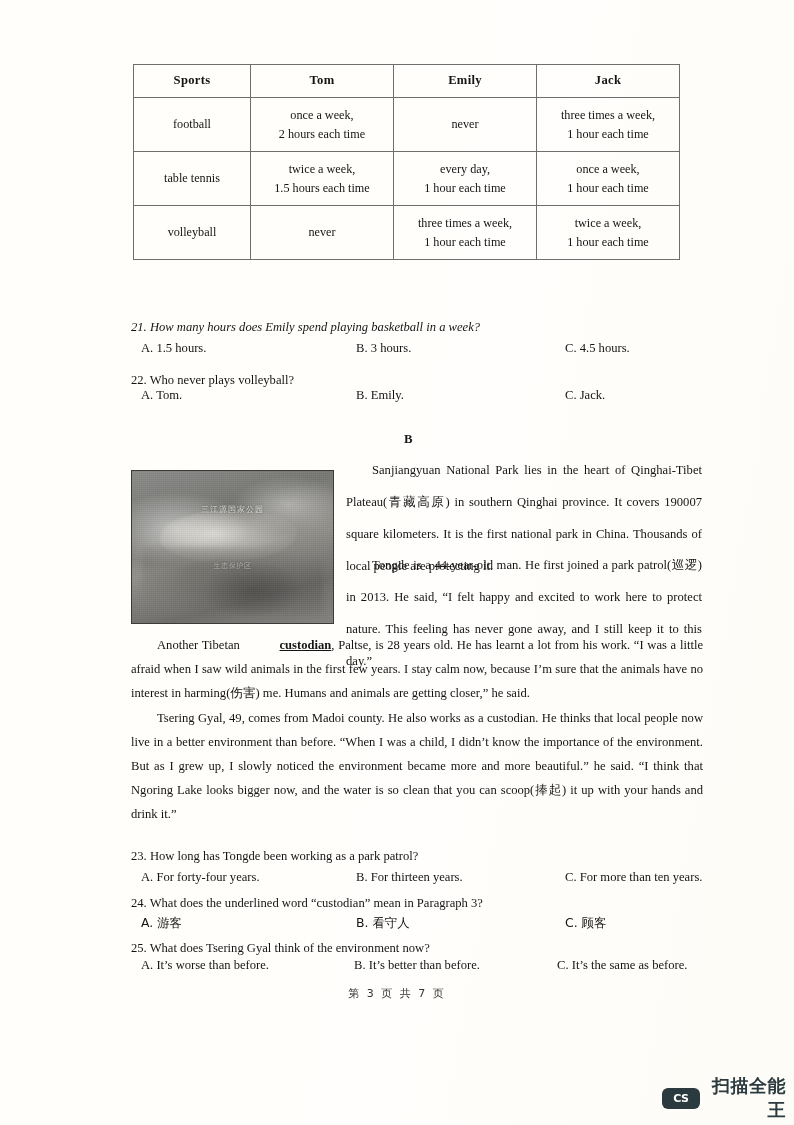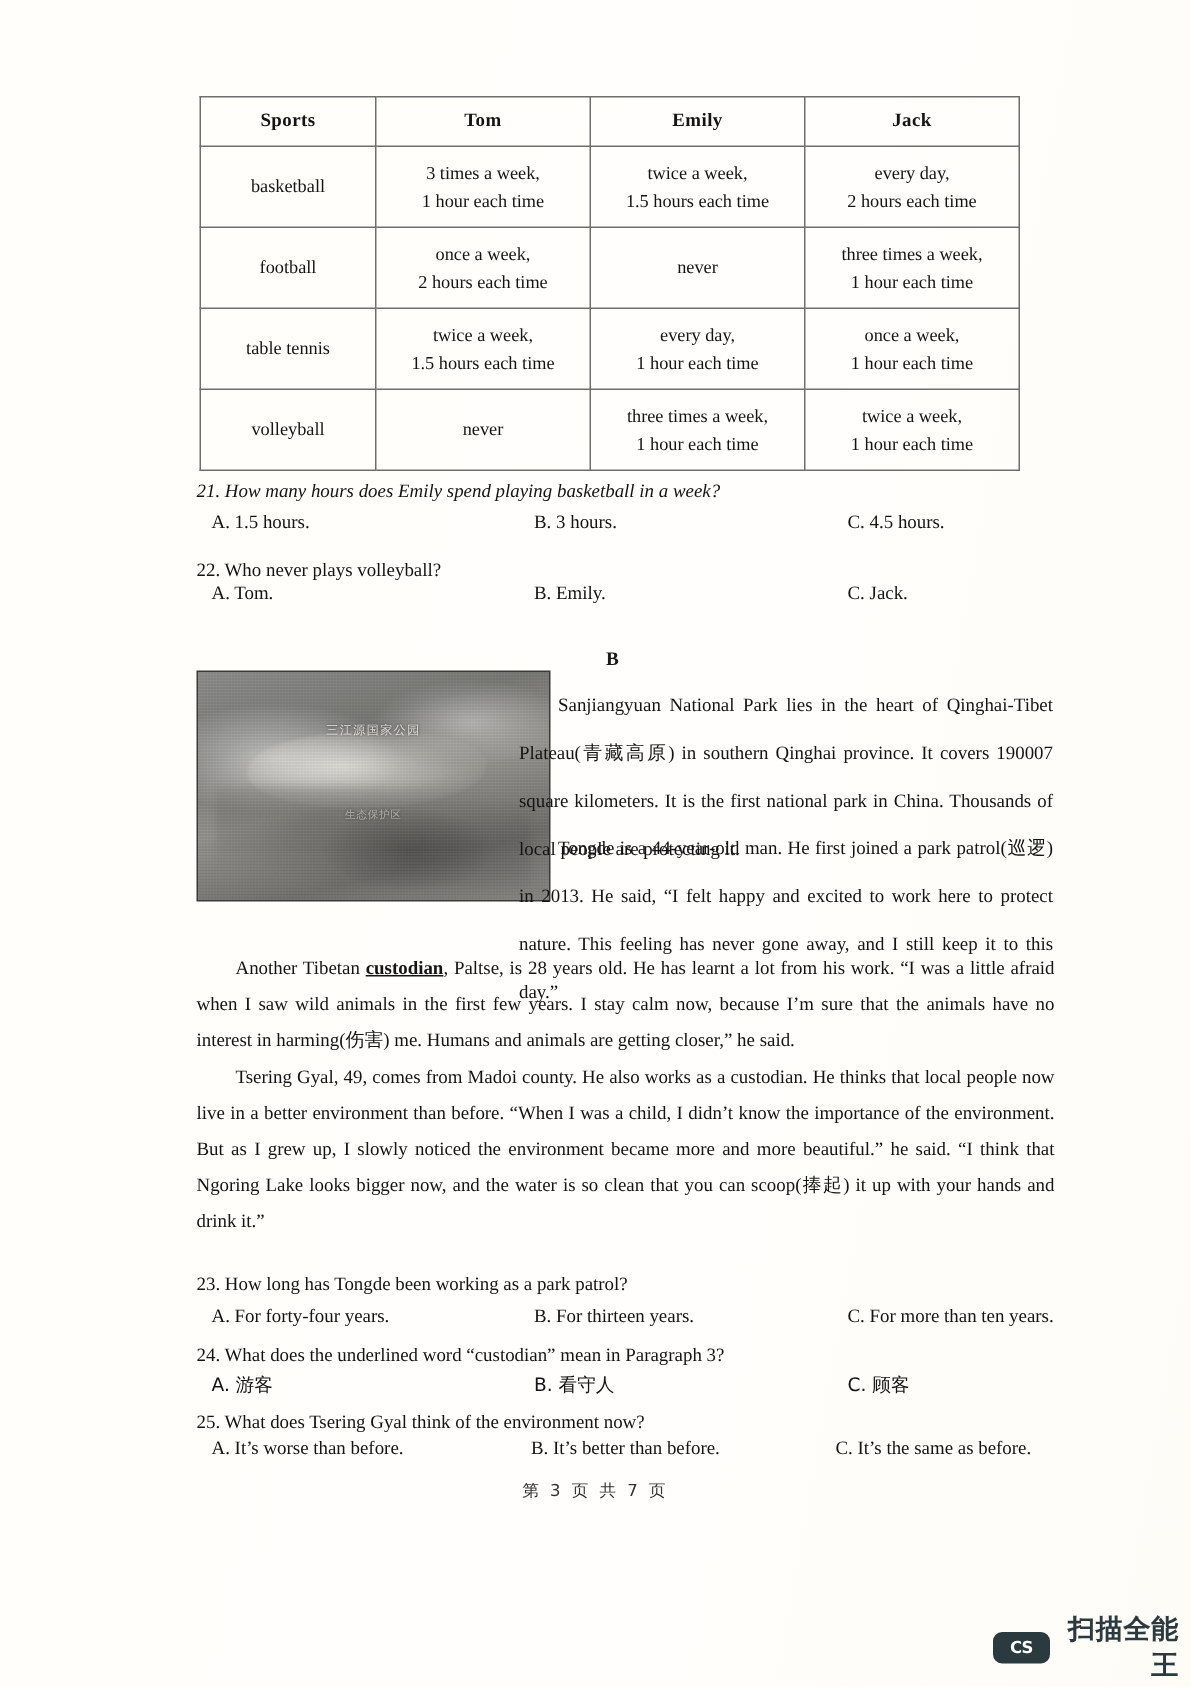--- a/index.html
+++ b/index.html
@@ -81,31 +81,30 @@
   .sec-b-label {
     position: absolute;
     left: 404px;
     top: 432px;
     font-weight: bold;
     font-size: 12.8px;
   }
   .photo {
     position: absolute;
     left: 131px;
-    top: 447px;
+    top: 470px;
     width: 201px;
     height: 152px;
     border: 1px solid #3a3a3a;
     overflow: hidden;
     background:
       radial-gradient(ellipse 60% 40% at 22% 38%, rgba(255,255,255,.55), rgba(255,255,255,0) 60%),
       radial-gradient(ellipse 45% 30% at 78% 22%, rgba(255,255,255,.38), rgba(255,255,255,0) 62%),
       radial-gradient(ellipse 38% 28% at 60% 78%, rgba(40,40,40,.35), rgba(0,0,0,0) 65%),
       linear-gradient(165deg, #8c8c8a 0%, #777774 28%, #93918c 52%, #6e6d6a 78%, #848380 100%);
-    padding-left: 33px;
   }
   .photo .ridge {
     position: absolute;
     left: 14%;
     top: 26%;
     width: 68%;
     height: 34%;
     border-radius: 50% 40% 55% 45%;
     background:
       radial-gradient(ellipse at 40% 45%, rgba(238,236,230,.75), rgba(190,188,182,.35) 55%, rgba(120,118,114,0) 80%);
@@ -170,21 +169,21 @@
     position: absolute;
     left: 131px;
     width: 572px;
     font-size: 12.6px;
     line-height: 24px;
     text-align: justify;
     text-justify: inter-word;
     color: #141414;
   }
   .indent { display: inline-block; width: 26px; }
-  .ul-word { text-decoration: underline; font-weight: bold; }
+  .ul-word { text-decoration: underline; font-weight: bold; margin-left: 36px; }
 
   
   .footer {
     position: absolute;
     left: 0; right: 0;
     top: 986px;
     text-align: center;
     font-family: "DejaVu Sans", sans-serif;
     font-size: 11px;
     letter-spacing: 2px;
@@ -243,35 +242,20 @@
     <thead>
       <tr>
         <th class="col-sport">Sports</th>
         <th class="col-p">Tom</th>
         <th class="col-p">Emily</th>
         <th class="col-p">Jack</th>
       </tr>
     </thead>
     <tbody>
       <tr>
-        <td>basketball</td>
-        <td>
-          <span class="cell-line">3 times a week,</span>
-          <span class="cell-line">1 hour each time</span>
-        </td>
-        <td>
-          <span class="cell-line">twice a week,</span>
-          <span class="cell-line">1.5 hours each time</span>
-        </td>
-        <td>
-          <span class="cell-line">every day,</span>
-          <span class="cell-line">2 hours each time</span>
-        </td>
-      </tr>
-      <tr>
         <td>football</td>
         <td>
           <span class="cell-line">once a week,</span>
           <span class="cell-line">2 hours each time</span>
         </td>
         <td>
           <span class="cell-line">never</span>
         </td>
         <td>
           <span class="cell-line">three times a week,</span>

